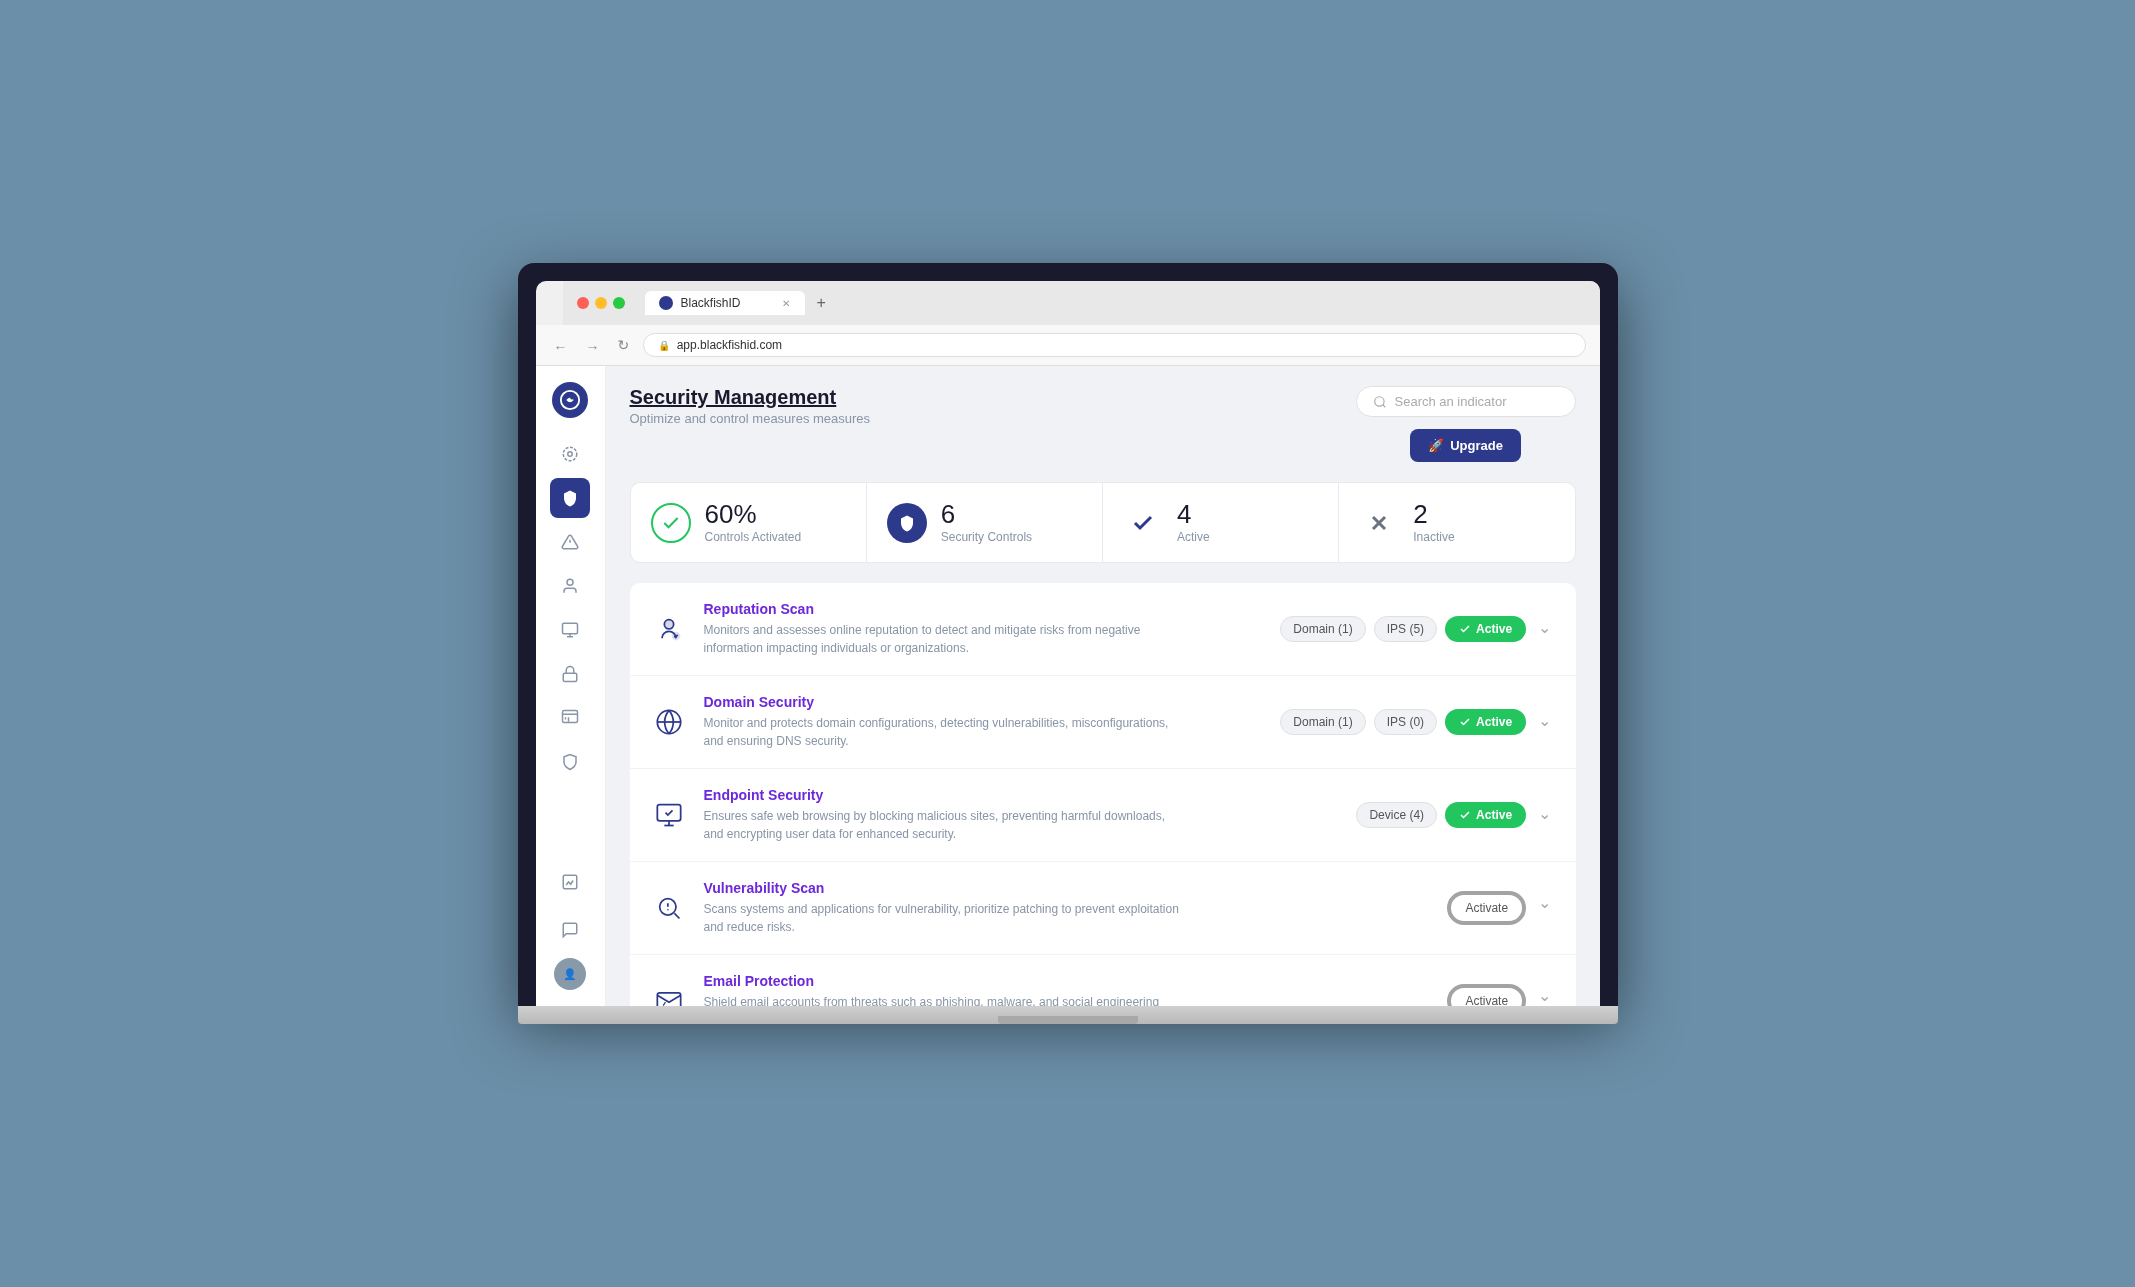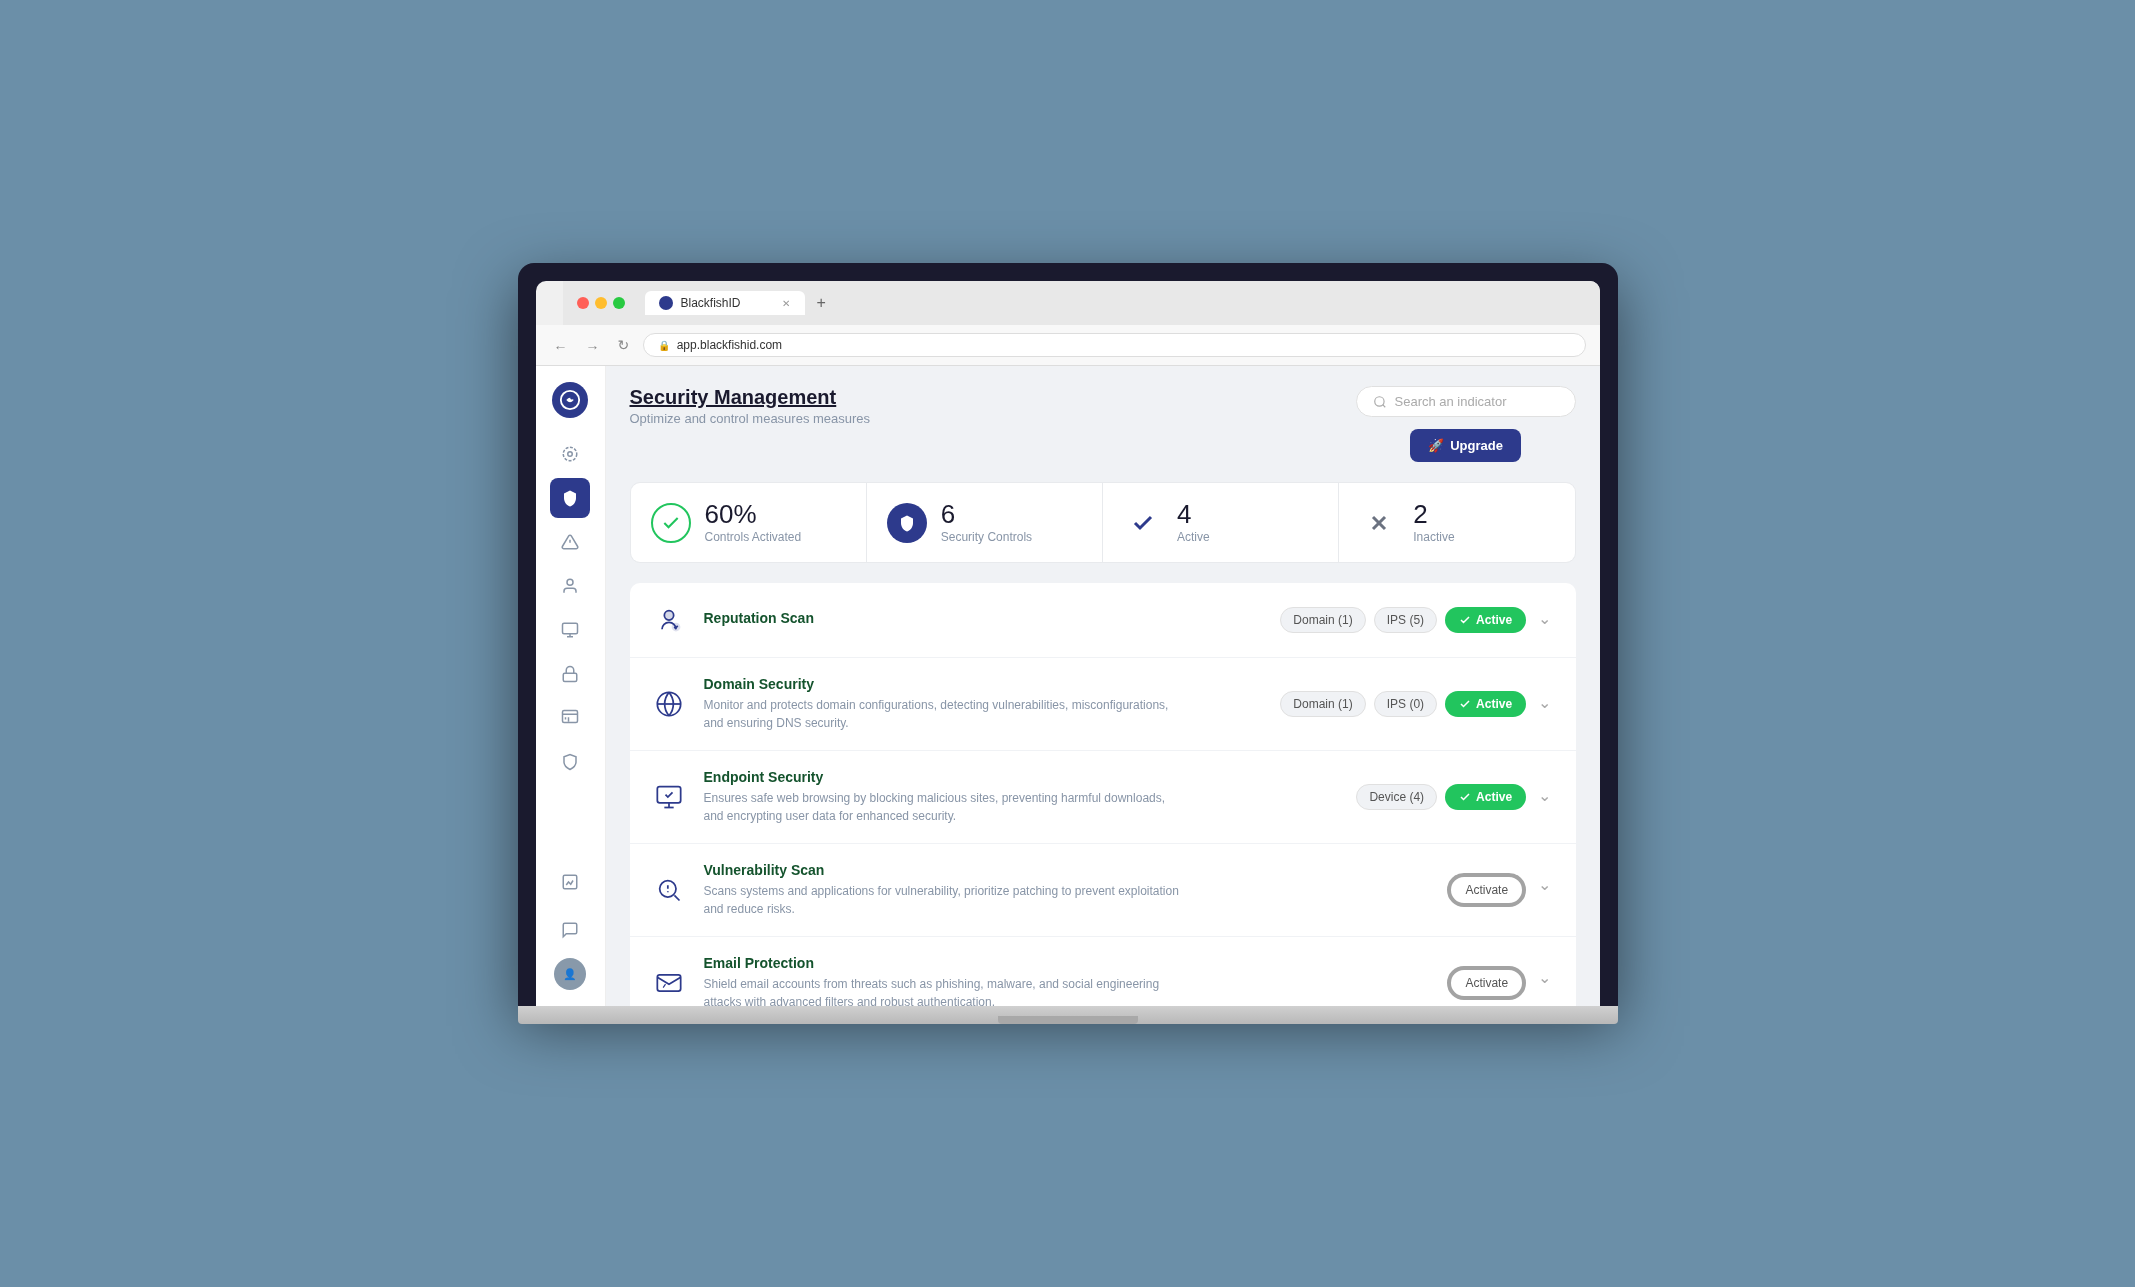--- a/index.html
+++ b/index.html
@@ -312,21 +312,21 @@
       justify-content: center;
       font-size: 20px;
       color: #2d3a8c;
     }
     .item-info {
       flex: 1;
     }
     .item-title {
       font-size: 14px;
       font-weight: 600;
-      color: #14532d;
+      color: #6d28d9;
       margin-bottom: 4px;
     }
     .item-desc {
       font-size: 12px;
       color: #8895a7;
       line-height: 1.5;
       max-width: 480px;
     }
     .item-actions {
       display: flex;
@@ -595,20 +595,21 @@
                 <svg width="28" height="28" viewBox="0 0 24 24" fill="none">
                   <circle cx="12" cy="8" r="4" fill="#2d3a8c" opacity="0.2"></circle>
                   <circle cx="12" cy="8" r="4" stroke="#2d3a8c" stroke-width="1.5"></circle>
                   <path d="M6 20c0-3.31 2.69-6 6-6s6 2.69 6 6" stroke="#2d3a8c" stroke-width="1.5" fill="none"></path>
                   <circle cx="18" cy="18" r="3" fill="#2d3a8c" opacity="0.15" stroke="#2d3a8c" stroke-width="1.5"></circle>
                   <path d="M16.5 18l1 1 2-2" stroke="#2d3a8c" stroke-width="1.5"></path>
                 </svg>
               </div>
               <div class="item-info">
                 <div class="item-title">Reputation Scan</div>
+                <div class="item-desc">Monitors and assesses online reputation to detect and mitigate risks from negative information impacting individuals or organizations.</div>
               </div>
               <div class="item-actions">
                 <span class="tag-badge">Domain (1)</span>
                 <span class="tag-badge">IPS (5)</span>
                 <span class="active-badge">
                   <svg width="12" height="12" viewBox="0 0 24 24" fill="none" stroke="white" stroke-width="3">
                       <polyline points="20 6 9 17 4 12"></polyline>
                     </svg>
                   <span>Active</span>
                 </span>

